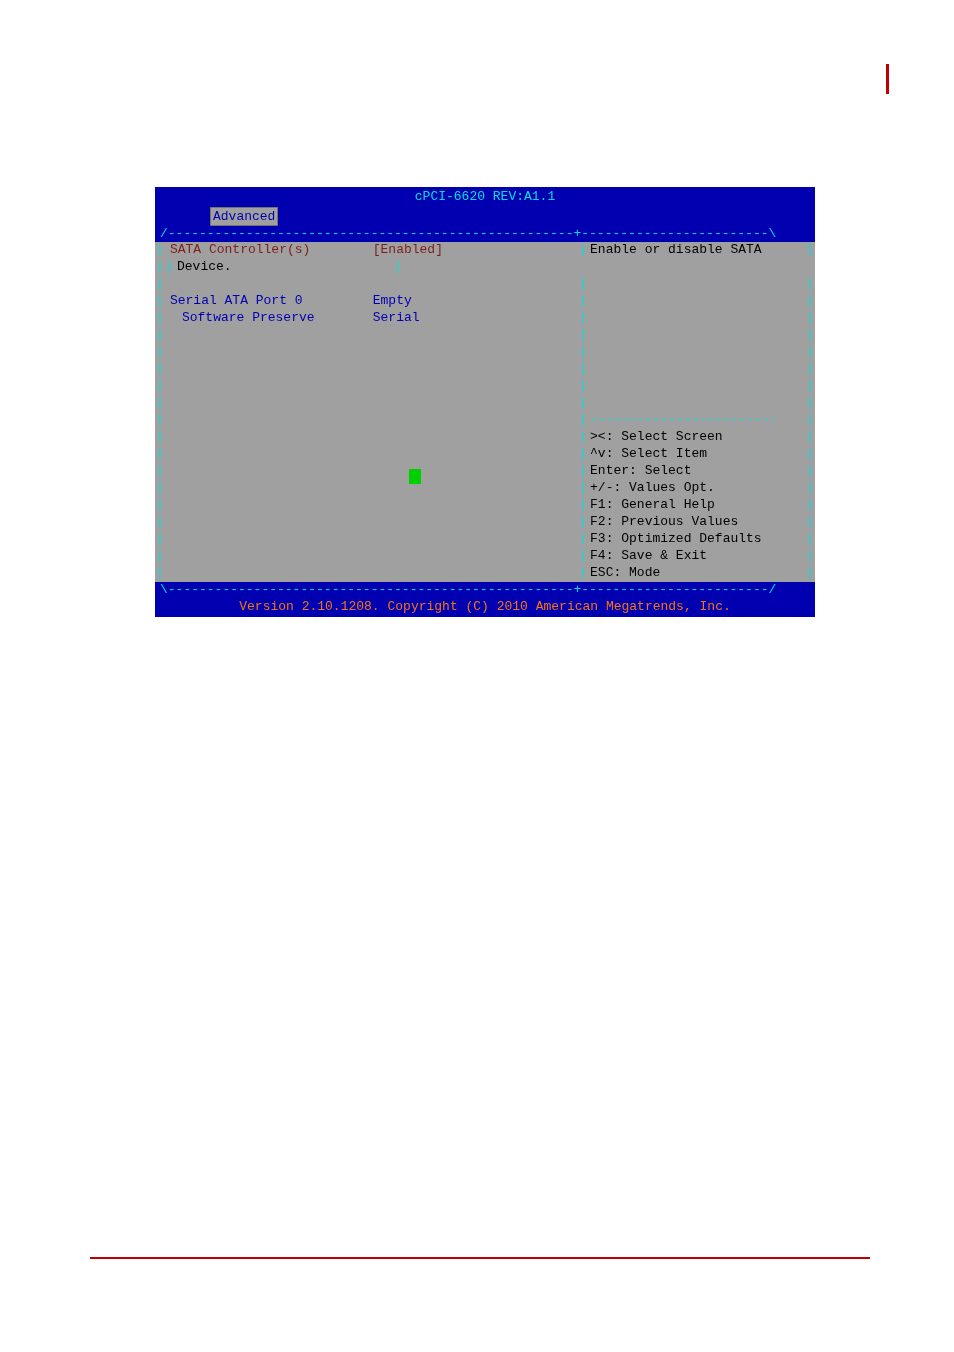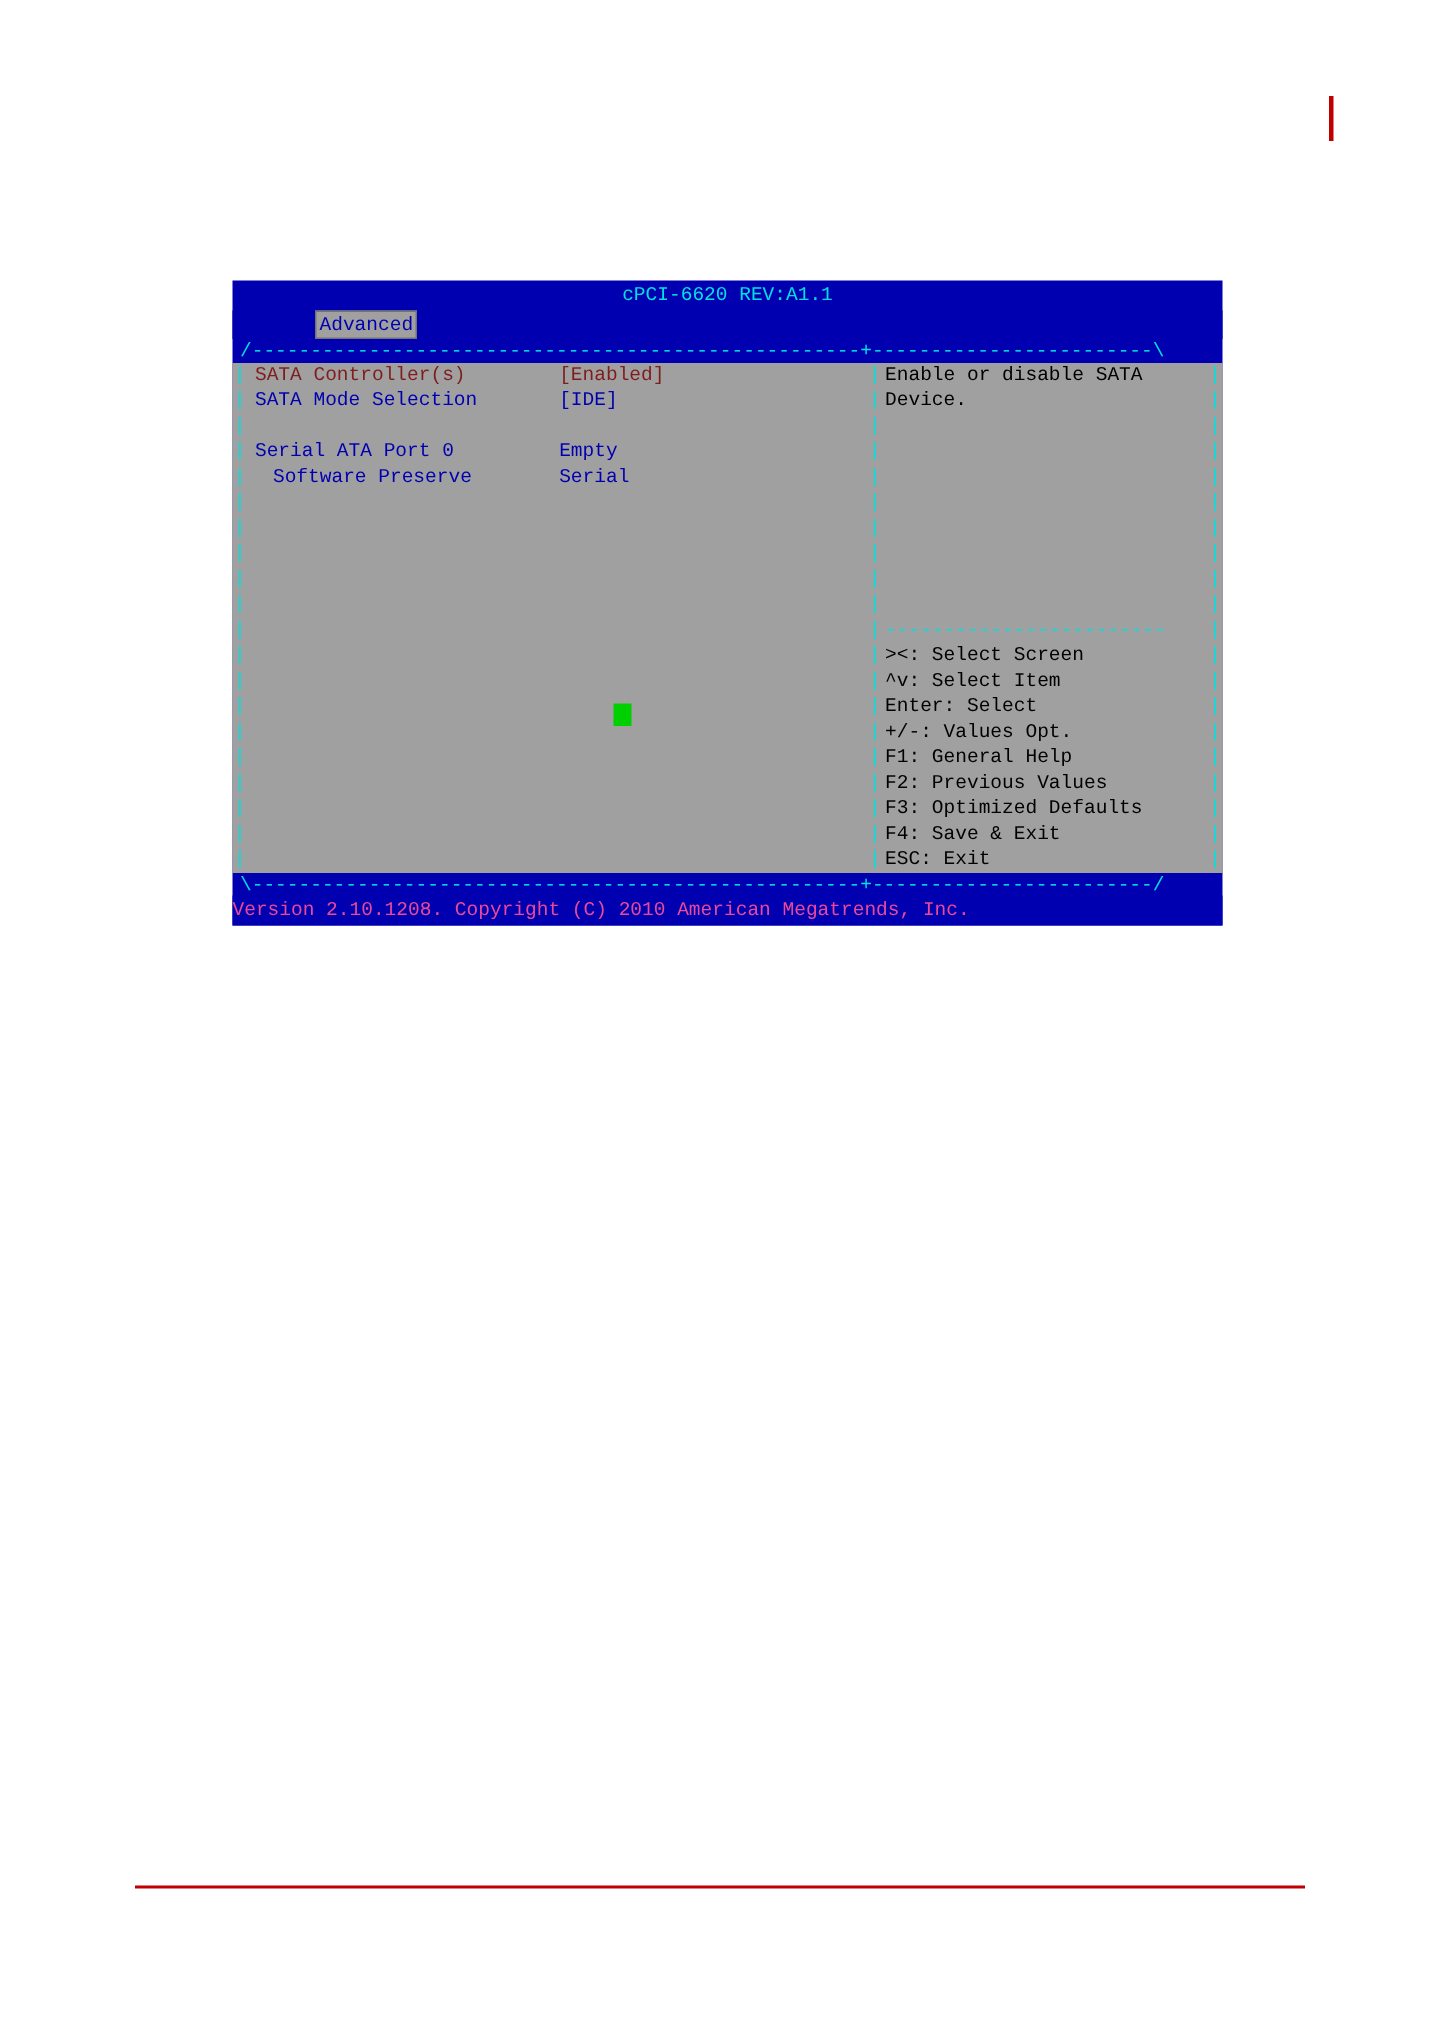--- a/index.html
+++ b/index.html
@@ -91,22 +91,22 @@
   .green-cursor {
     position: absolute;
     left: 254px;
     top: 227px;
     width: 12px;
     height: 15px;
     background: #00d000;
   }
   .footer {
     background: #0000b0;
-    color: #ec4899;
-    text-align: left;
+    color: #f97316;
+    text-align: center;
     padding: 2px 0;
     font-size: 13px;
   }
   .hr-bottom {
     position: absolute;
     bottom: 93px;
     left: 90px;
     width: 780px;
     height: 2px;
     background: #c00000;
@@ -133,24 +133,20 @@
         <span class="setting-label selected-label">SATA Controller(s)</span>
         <span class="setting-value selected-label">[Enabled]</span>
       </div>
       <div class="mid-border">|</div>
       <div class="right-panel">Enable or disable SATA</div>
       <div class="right-border">|</div>
     </div>
 
     <div class="content-row">
       <div class="left-border">|</div>
-      <div class="left-panel">
-        <span class="setting-label">SATA Mode Selection</span>
-        <span class="setting-value">[IDE]</span>
-      </div>
       <div class="mid-border">|</div>
       <div class="right-panel">Device.</div>
       <div class="right-border">|</div>
     </div>
 
     <div class="content-row">
       <div class="left-border">|</div>
       <div class="left-panel"></div>
       <div class="mid-border">|</div>
       <div class="right-panel"></div>
@@ -276,21 +272,21 @@
       <div class="left-border">|</div>
       <div class="left-panel"></div>
       <div class="mid-border">|</div>
       <div class="right-panel">F4: Save &amp; Exit</div>
       <div class="right-border">|</div>
     </div>
     <div class="content-row">
       <div class="left-border">|</div>
       <div class="left-panel"></div>
       <div class="mid-border">|</div>
-      <div class="right-panel">ESC: Exit</div>
+      <div class="right-panel">ESC: Mode</div>
       <div class="right-border">|</div>
     </div>
   </div>
 
   <div class="border-row">\----------------------------------------------------+------------------------/</div>
   <div class="footer">Version 2.10.1208. Copyright (C) 2010 American Megatrends, Inc.</div>
 </div>
 
 <div class="hr-bottom"></div>
 

